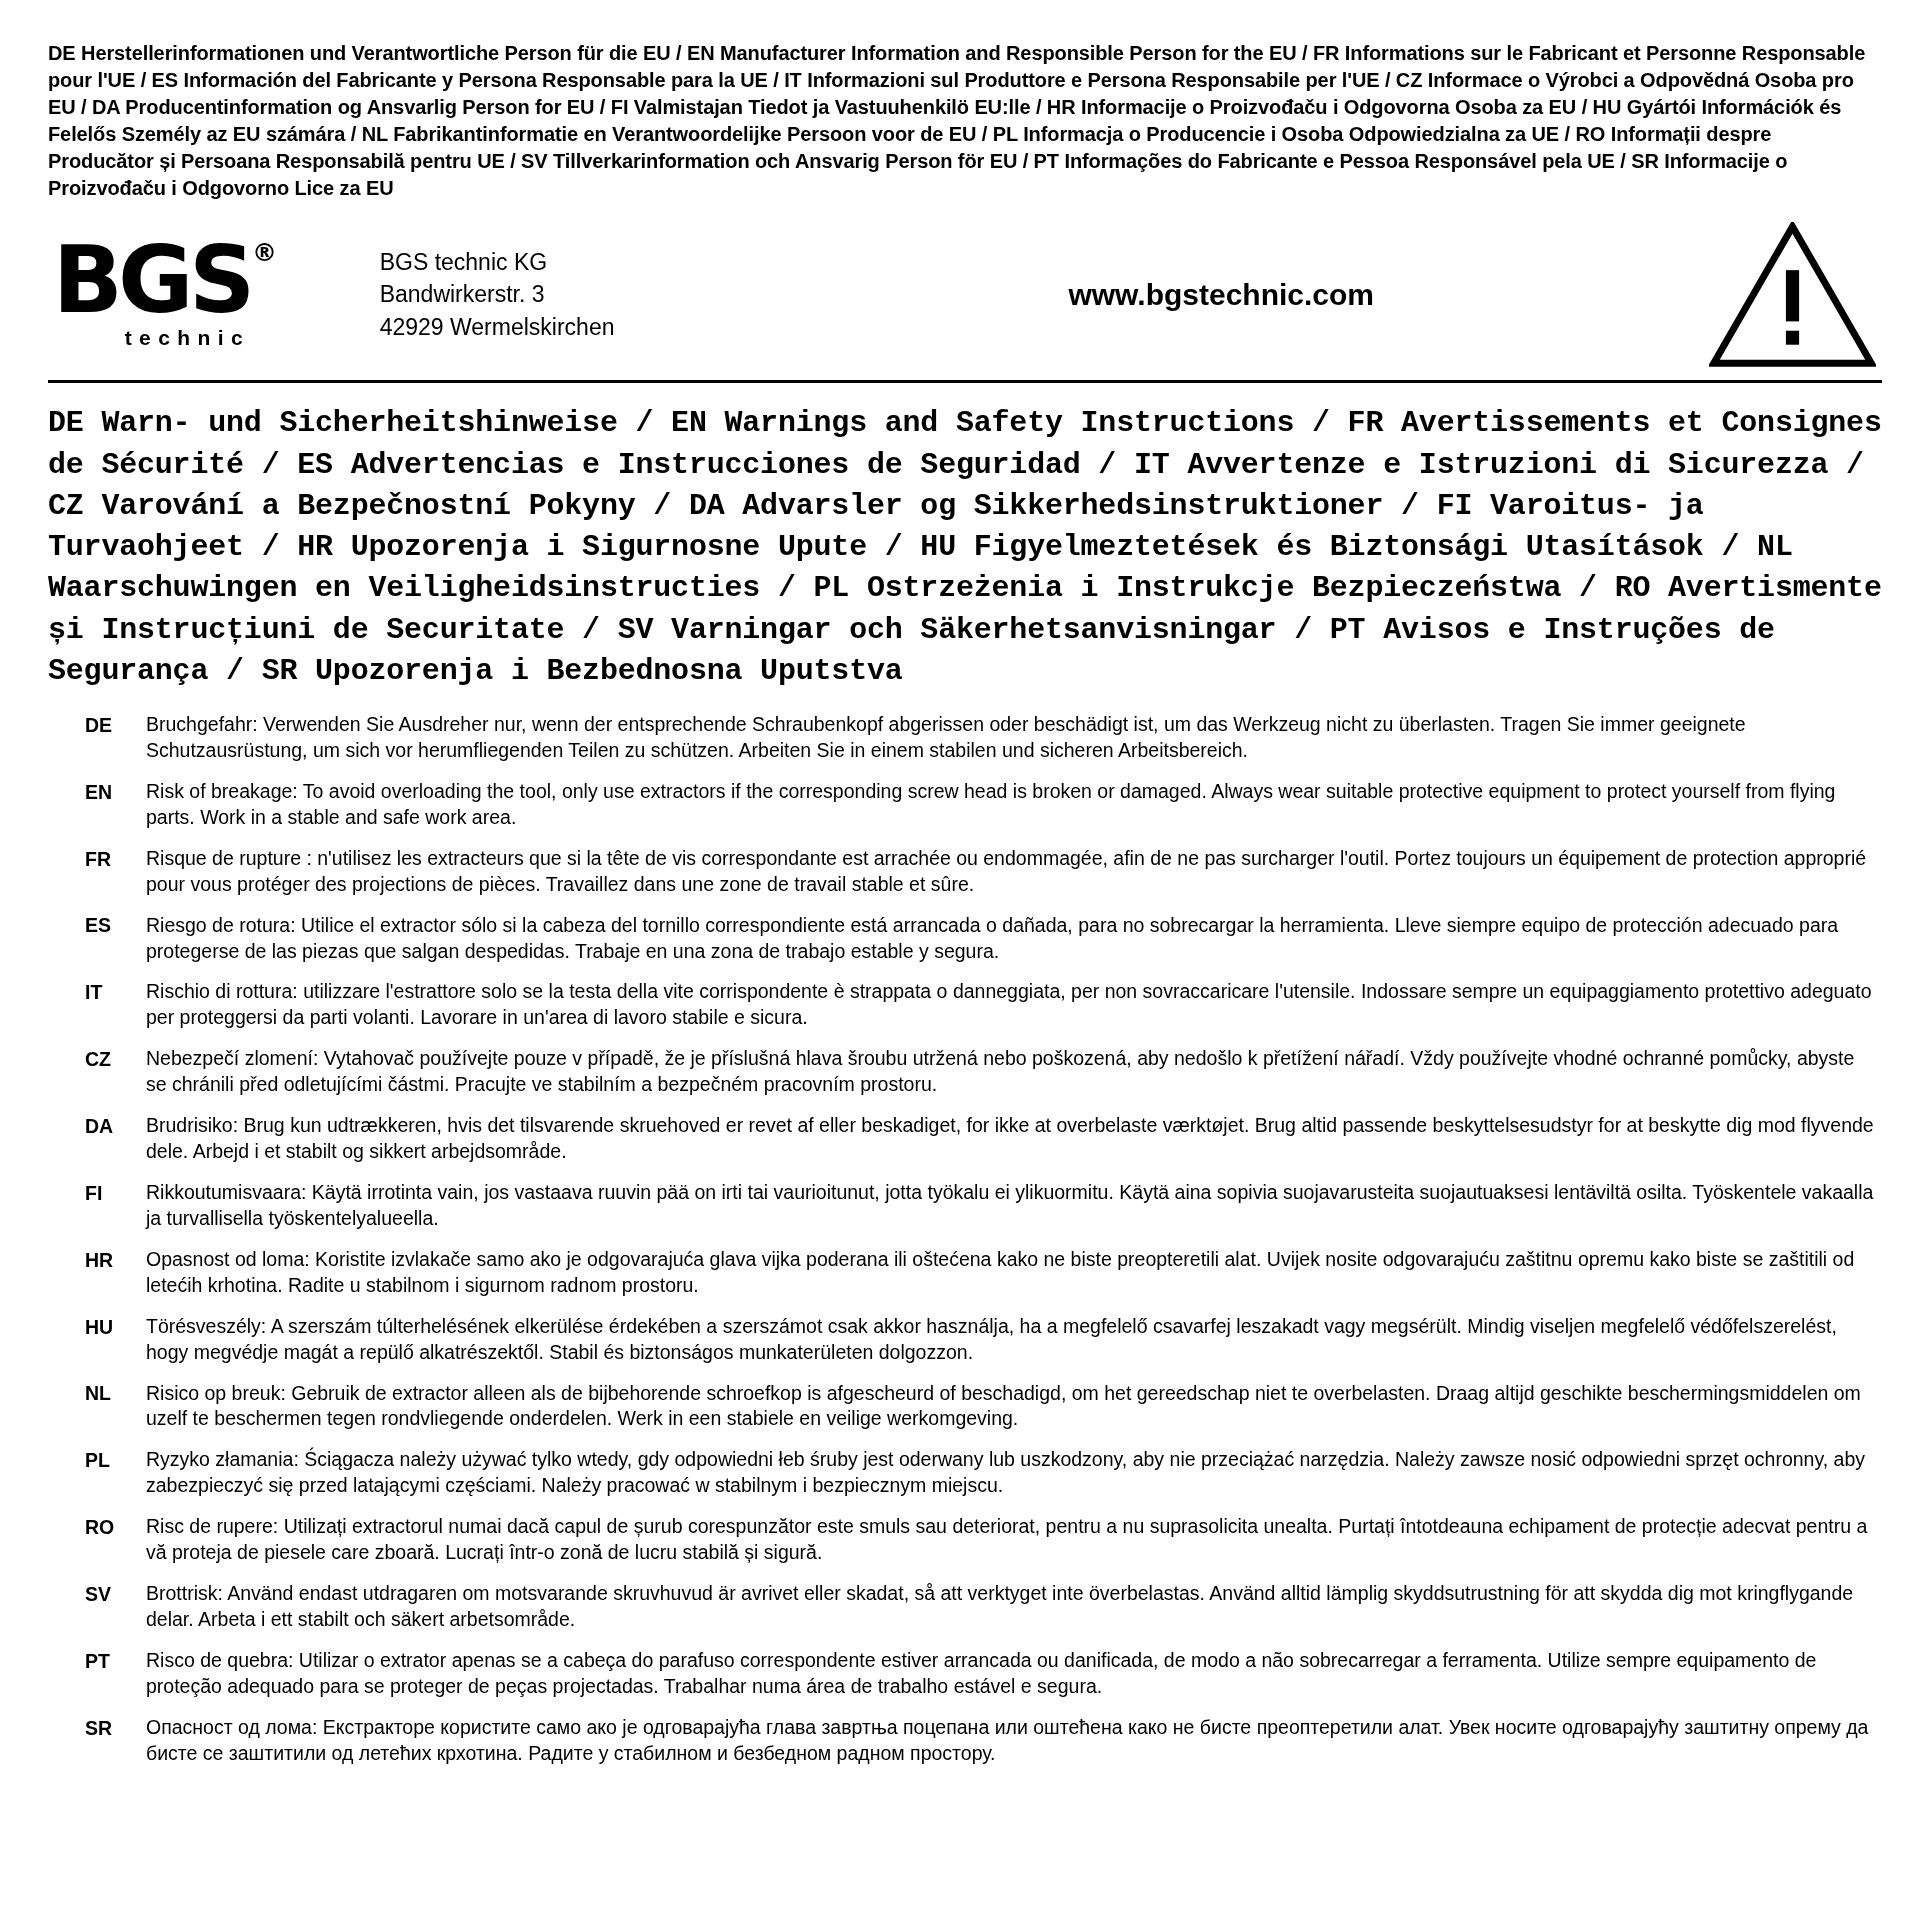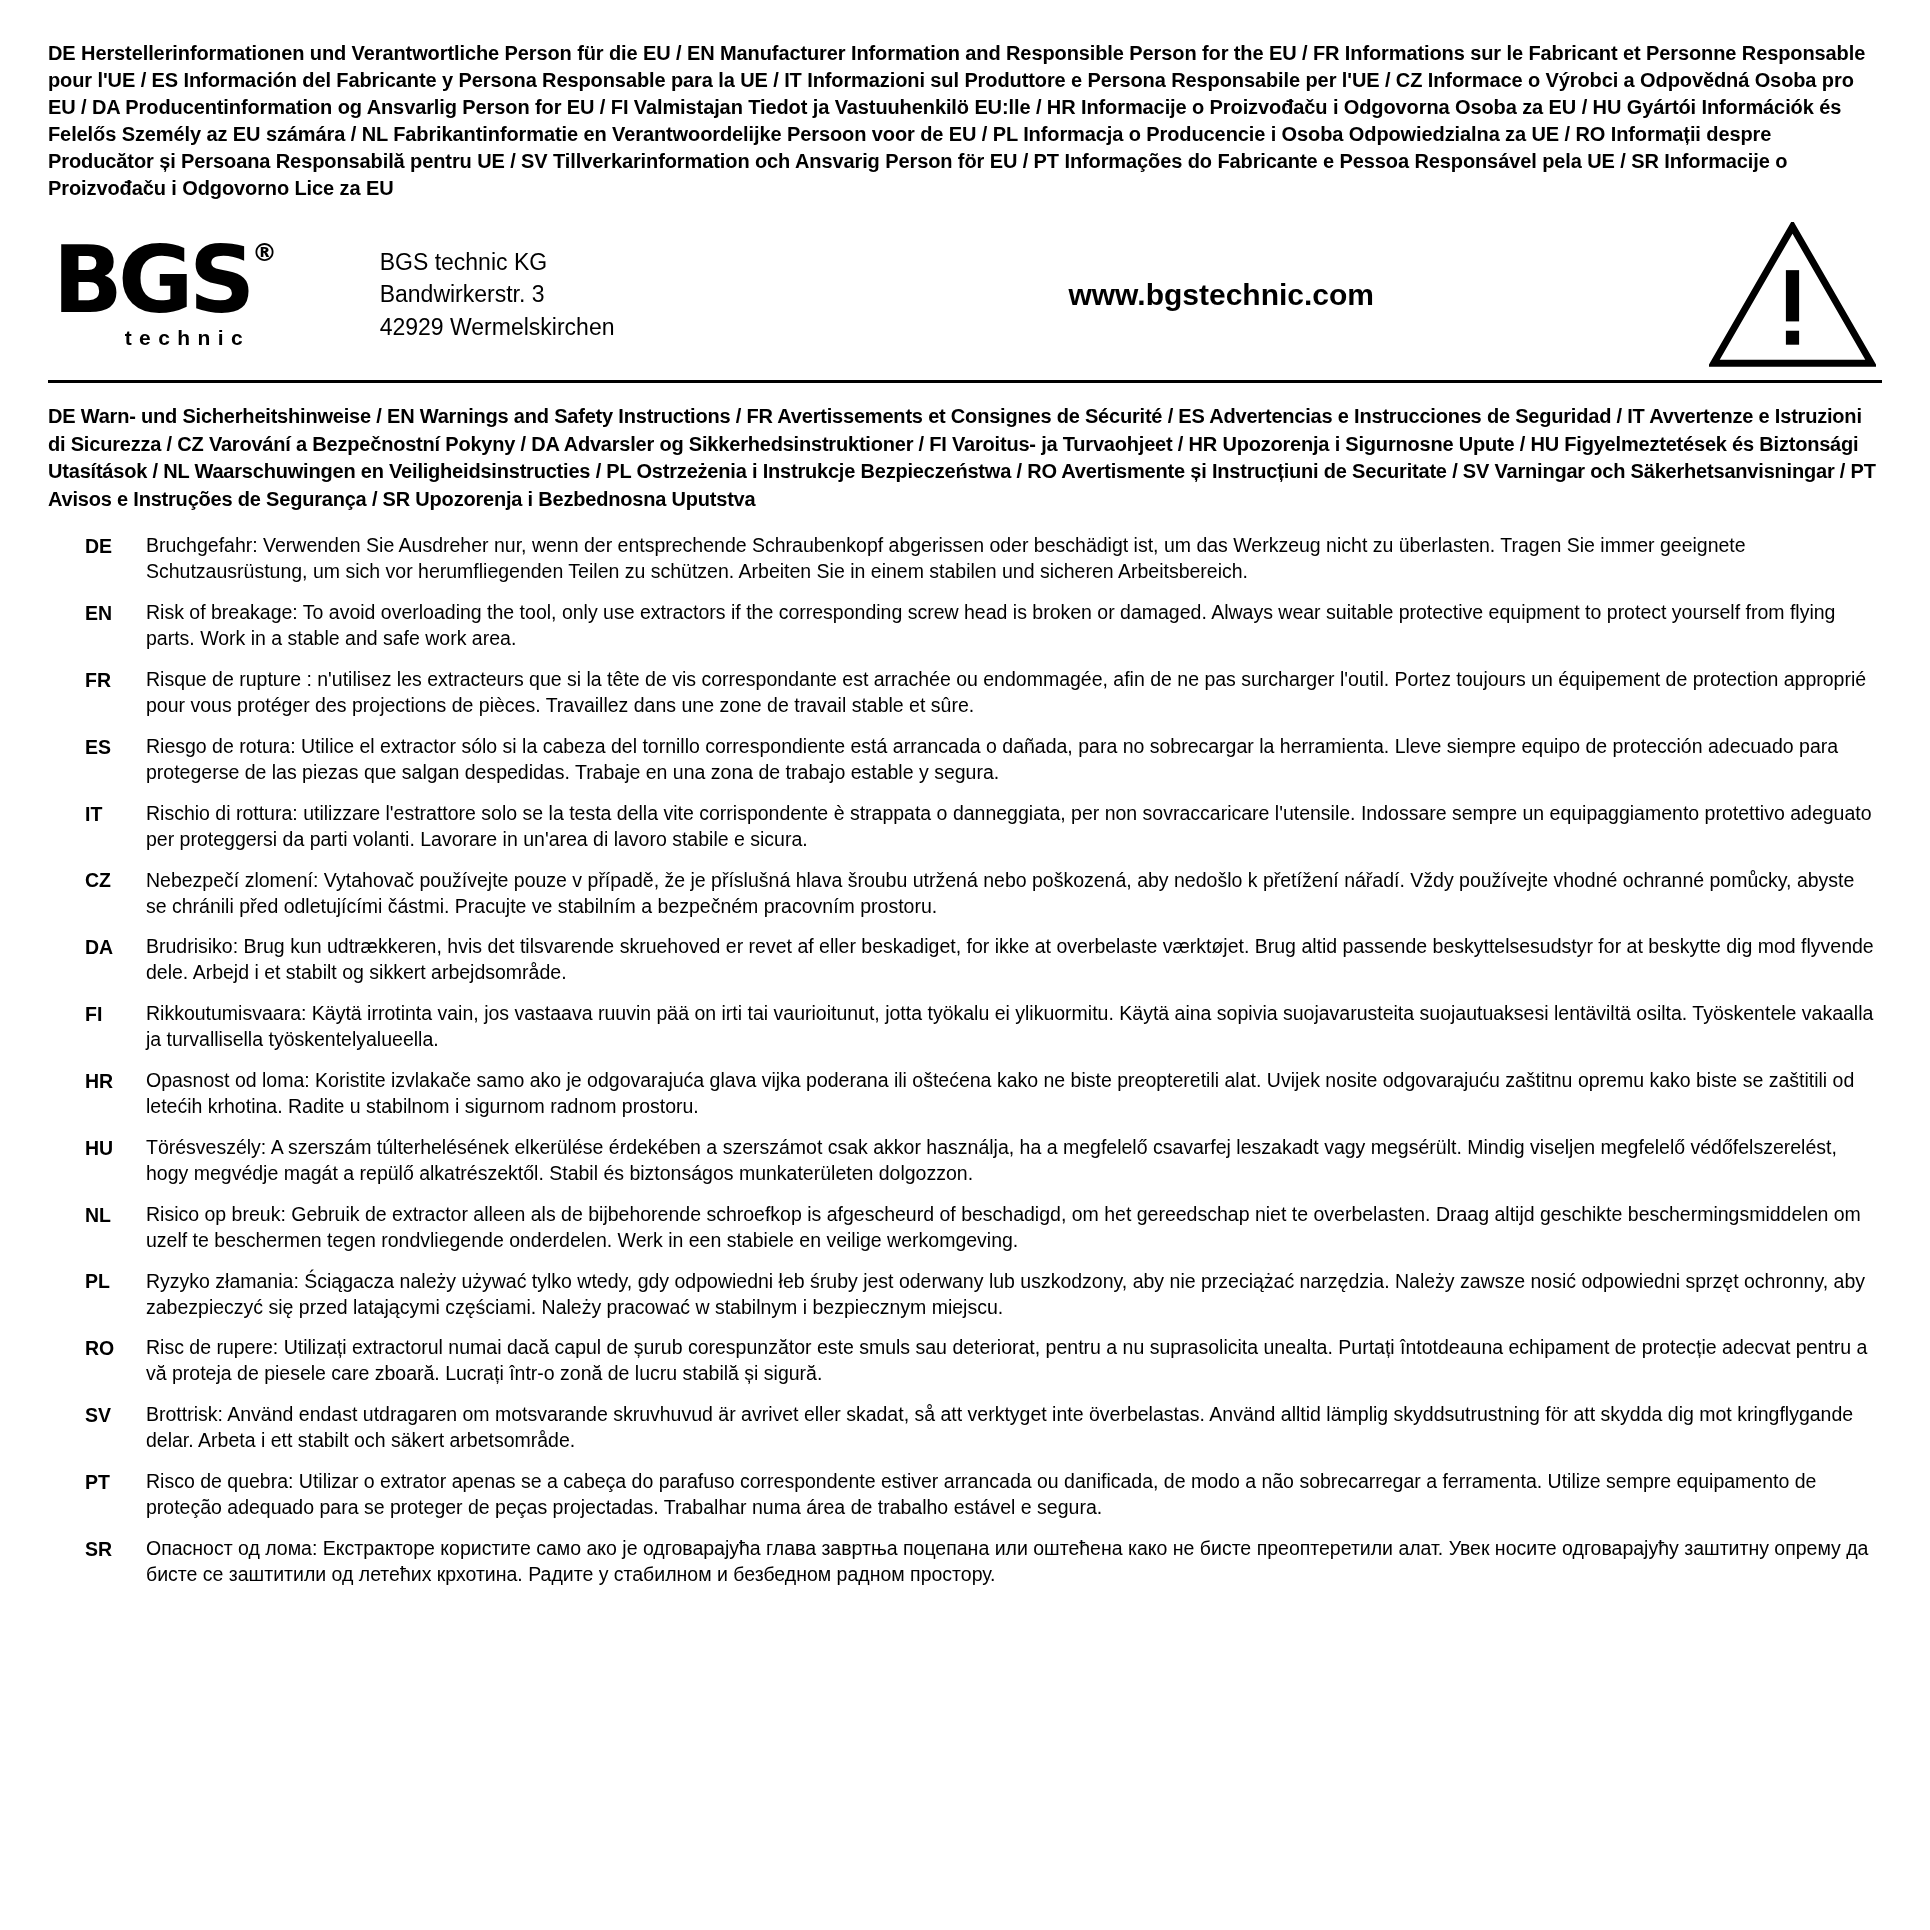--- a/index.html
+++ b/index.html
@@ -102,25 +102,26 @@
     height: 146px;
   }
   .rule {
     border: none;
     border-top: 3.9px solid #000;
     margin: 7.8px 0 0 0;
   }
 
   
   .warnings-heading {
-    font-size: 20px;
+    font-size: 30px;
     font-weight: bold;
     line-height: 1.375;
     margin: 20px 0 20px 0;
     letter-spacing: -0.2px;
+    font-family: Liberation Mono, monospace;
   }
 
   
   .lang-list {
     margin-top: 17px;
   }
   .lang-row {
     display: flex;
     align-items: flex-start;
     margin-bottom: 15px;

